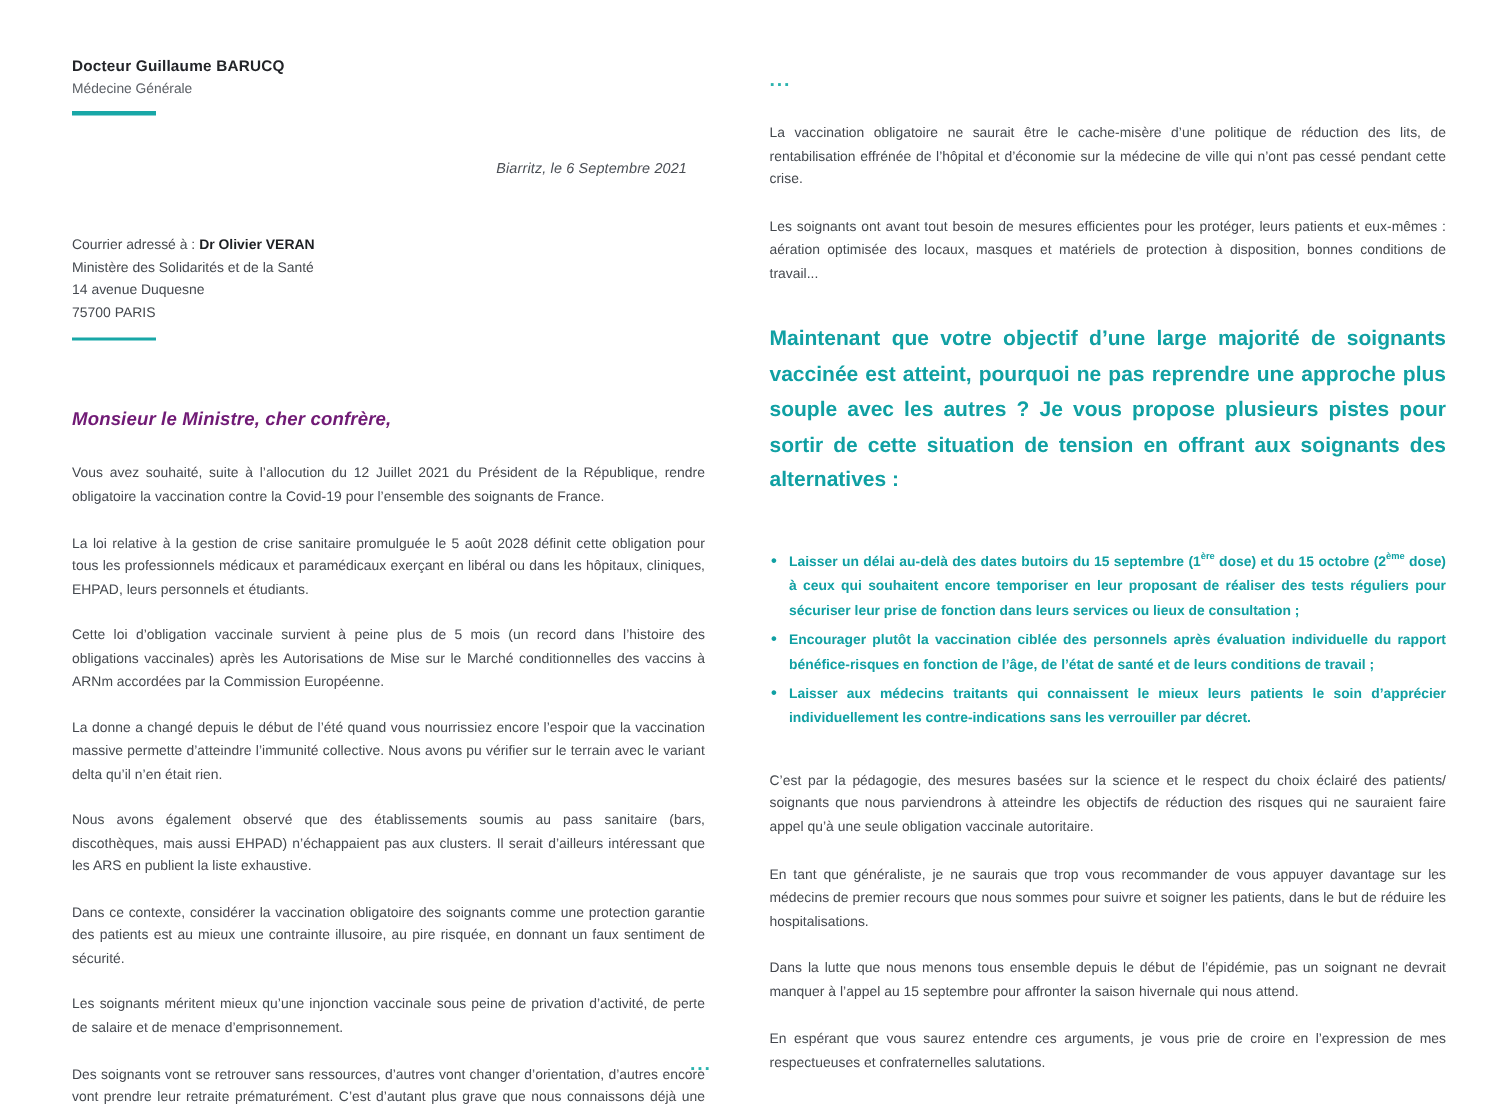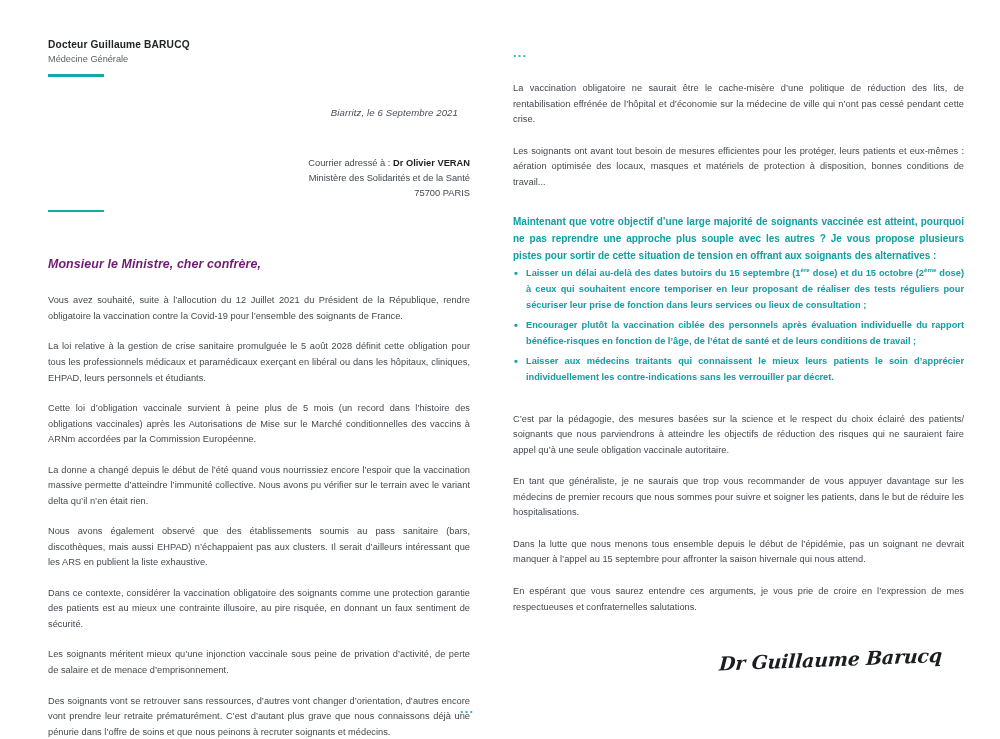--- a/index.html
+++ b/index.html
@@ -70,21 +70,20 @@
     margin-top: 30px;
     padding-right: 12px;
     letter-spacing: 0.1px;
   }
 
   .recipient {
     margin-top: 38px;
     font-size: 9.3px;
     line-height: 1.62;
     color: #44484e;
-    text-align: right;
   }
   .recipient .rcpt-label b {
     color: #1d1f23;
     font-weight: bold;
   }
   .recipient .rule {
     margin-top: 9px;
   }
 
   .salutation {
@@ -107,26 +106,26 @@
     margin: 0 0 15px 0;
     text-align: justify;
     letter-spacing: 0.02px;
   }
   .col-right p.para {
     margin-bottom: 16px;
   }
 
   
   .highlight {
-    font-size: 10px;
+    font-size: 14px;
     line-height: 1.68;
     color: #10a0a3;
     font-weight: bold;
     text-align: justify;
-    margin: 24px 0 0 0;
+    margin: 24px 0 34px 0;
   }
 
   ul.proposals {
     list-style: none;
     margin: 0 0 26px 0;
     padding: 0;
   }
   ul.proposals li {
     position: relative;
     font-size: 9.25px;
@@ -198,20 +197,21 @@
       <div class="doc-name">Docteur Guillaume BARUCQ</div>
       <div class="doc-spec">Médecine Générale</div>
       <div class="rule"></div>
     </div>
 
     <div class="date-line">Biarritz, le 6 Septembre 2021</div>
 
     <div class="recipient">
       <div class="rcpt-label"><span>Courrier adressé à : </span><b>Dr Olivier VERAN</b></div>
       <div>Ministère des Solidarités et de la Santé</div>
+      <div>14 avenue Duquesne</div>
       <div>75700 PARIS</div>
       <div class="rule"></div>
     </div>
 
     <div class="salutation">Monsieur le Ministre, cher confrère,</div>
 
     <div class="body-block">
       <p class="para">Vous avez souhaité, suite à l’allocution du 12 Juillet 2021 du Président de la République, rendre obligatoire la vaccination contre la Covid-19 pour l’ensemble des soignants de France.</p>
       <p class="para">La loi relative à la gestion de crise sanitaire promulguée le 5 août 2028 définit cette obligation pour tous les professionnels médicaux et paramédicaux exerçant en libéral ou dans les hôpitaux, cliniques, EHPAD, leurs personnels et étudiants.</p>
       <p class="para">Cette loi d’obligation vaccinale survient à peine plus de 5 mois (un record dans l’histoire des obligations vaccinales) après les Autorisations de Mise sur le Marché conditionnelles des vaccins à ARNm accordées par la Commission Européenne.</p>

